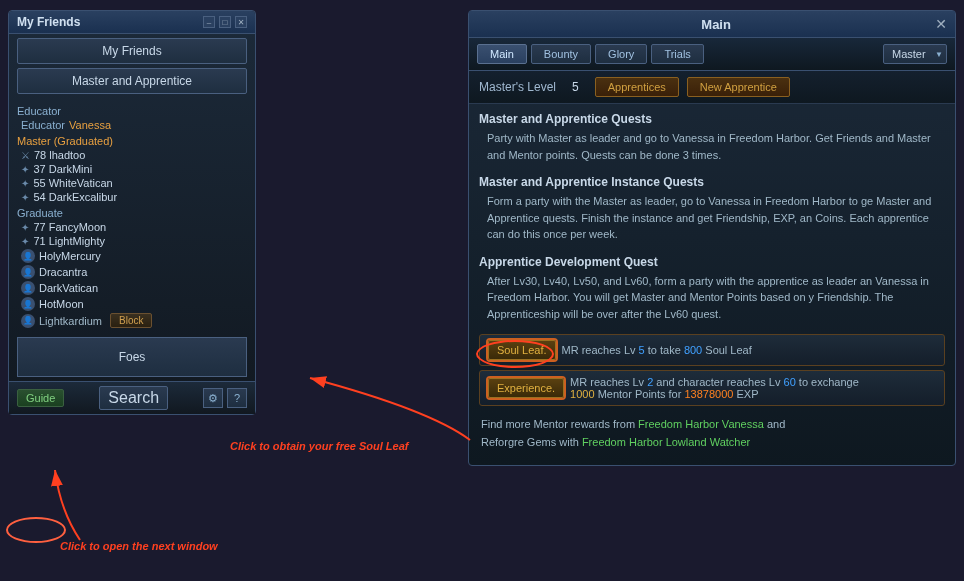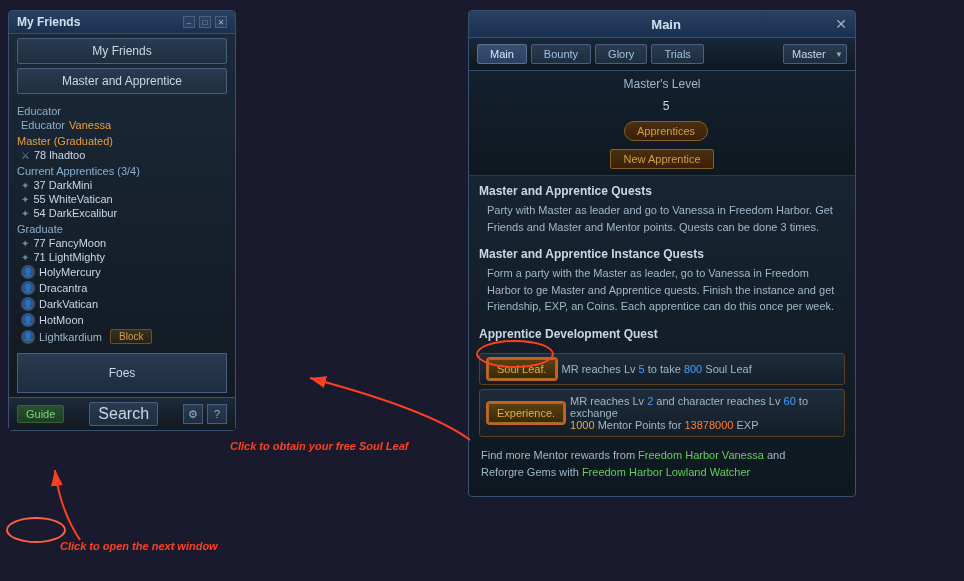--- a/index.html
+++ b/index.html
@@ -11,21 +11,21 @@
       font-size: 12px;
       overflow: hidden;
       position: relative;
     }
 
     
     .friends-panel {
       position: absolute;
       left: 8px;
       top: 10px;
-      width: 228px;
+      width: 248px;
       background: linear-gradient(180deg, #1c2a3a 0%, #111820 100%);
       border: 1px solid #3a5070;
       border-radius: 4px;
       color: #c8d8e8;
     }
 
     .friends-titlebar {
       background: linear-gradient(180deg, #2a4060 0%, #1a3050 100%);
       padding: 4px 8px;
       display: flex;
@@ -225,21 +225,21 @@
       border: 2px solid #ff6040;
       border-radius: 50%;
       pointer-events: none;
     }
 
     
     .main-panel {
       position: absolute;
       left: 468px;
       top: 10px;
-      width: 388px;
+      width: 488px;
       background: linear-gradient(180deg, #1c2a3a 0%, #0e1820 100%);
       border: 1px solid #3a5070;
       border-radius: 4px;
       color: #c8d8e8;
     }
 
     .main-titlebar {
       background: linear-gradient(180deg, #2a4060 0%, #1a3050 100%);
       padding: 5px 8px;
       display: flex;
@@ -320,42 +320,41 @@
       pointer-events: none;
     }
 
     .level-row {
       display: flex;
       align-items: center;
       padding: 6px 10px;
       background: linear-gradient(180deg, #14202e 0%, #0e1820 100%);
       border-bottom: 1px solid #2a3a50;
       gap: 8px;
-      flex-direction: column;
     }
 
     .level-label {
       color: #a0b8d0;
       font-size: 12px;
     }
 
     .level-value {
       color: #c8d8e8;
       font-size: 12px;
       margin-left: 8px;
     }
 
     .apprentices-btn {
       background: linear-gradient(180deg, #4a3010 0%, #3a2008 100%);
       border: 1px solid #8a6020;
       color: #d0a040;
       padding: 3px 12px;
       cursor: pointer;
       font-size: 11px;
-      border-radius: 10px;
+      border-radius: 2px;
       margin-left: 8px;
     }
 
     .new-apprentice-btn {
       background: linear-gradient(180deg, #4a3010 0%, #3a2008 100%);
       border: 1px solid #8a6020;
       color: #d0a040;
       padding: 3px 12px;
       cursor: pointer;
       font-size: 11px;
@@ -479,23 +478,20 @@
     </div>
 
     <div class="section-header section-header-orange">
       <span>Master (Graduated)</span>
     </div>
     <div class="list-item">
       <span class="list-item-icon">⚔</span>
       <span>78 lhadtoo</span>
     </div>
 
-    <div class="section-header">
-      <span>Current Apprentices (3/4)</span>
-    </div>
     <div class="list-item">
       <span class="list-item-icon">✦</span>
       <span>37 DarkMini</span>
     </div>
     <div class="list-item">
       <span class="list-item-icon">✦</span>
       <span>55 WhiteVatican</span>
     </div>
     <div class="list-item">
       <span class="list-item-icon">✦</span>
@@ -593,20 +589,21 @@
       <div class="quest-text">Party with Master as leader and go to Vanessa in Freedom Harbor. Get Friends and Master and Mentor points. Quests can be done 3 times.</div>
     </div>
 
     <div class="quest-section">
       <div class="quest-title">Master and Apprentice Instance Quests</div>
       <div class="quest-text">Form a party with the Master as leader, go to Vanessa in Freedom Harbor to ge Master and Apprentice quests. Finish the instance and get Friendship, EXP, an Coins. Each apprentice can do this once per week.</div>
     </div>
 
     <div class="quest-section">
       <div class="quest-title">Apprentice Development Quest</div>
+      <div class="quest-text">After Lv30, Lv40, Lv50, and Lv60, form a party with the apprentice as leader an Vanessa in Freedom Harbor. You will get Master and Mentor Points based on y Friendship. The Apprenticeship will be over after the Lv60 quest.</div>
     </div>
 
     <div class="reward-row">
       <button class="reward-btn">Soul Leaf.</button>
       <span class="reward-text">
         <span>MR reaches Lv</span>
         <span class="reward-highlight-blue">5</span>
         <span>to take</span>
         <span class="reward-highlight-blue">800</span>
         <span>Soul Leaf</span>

